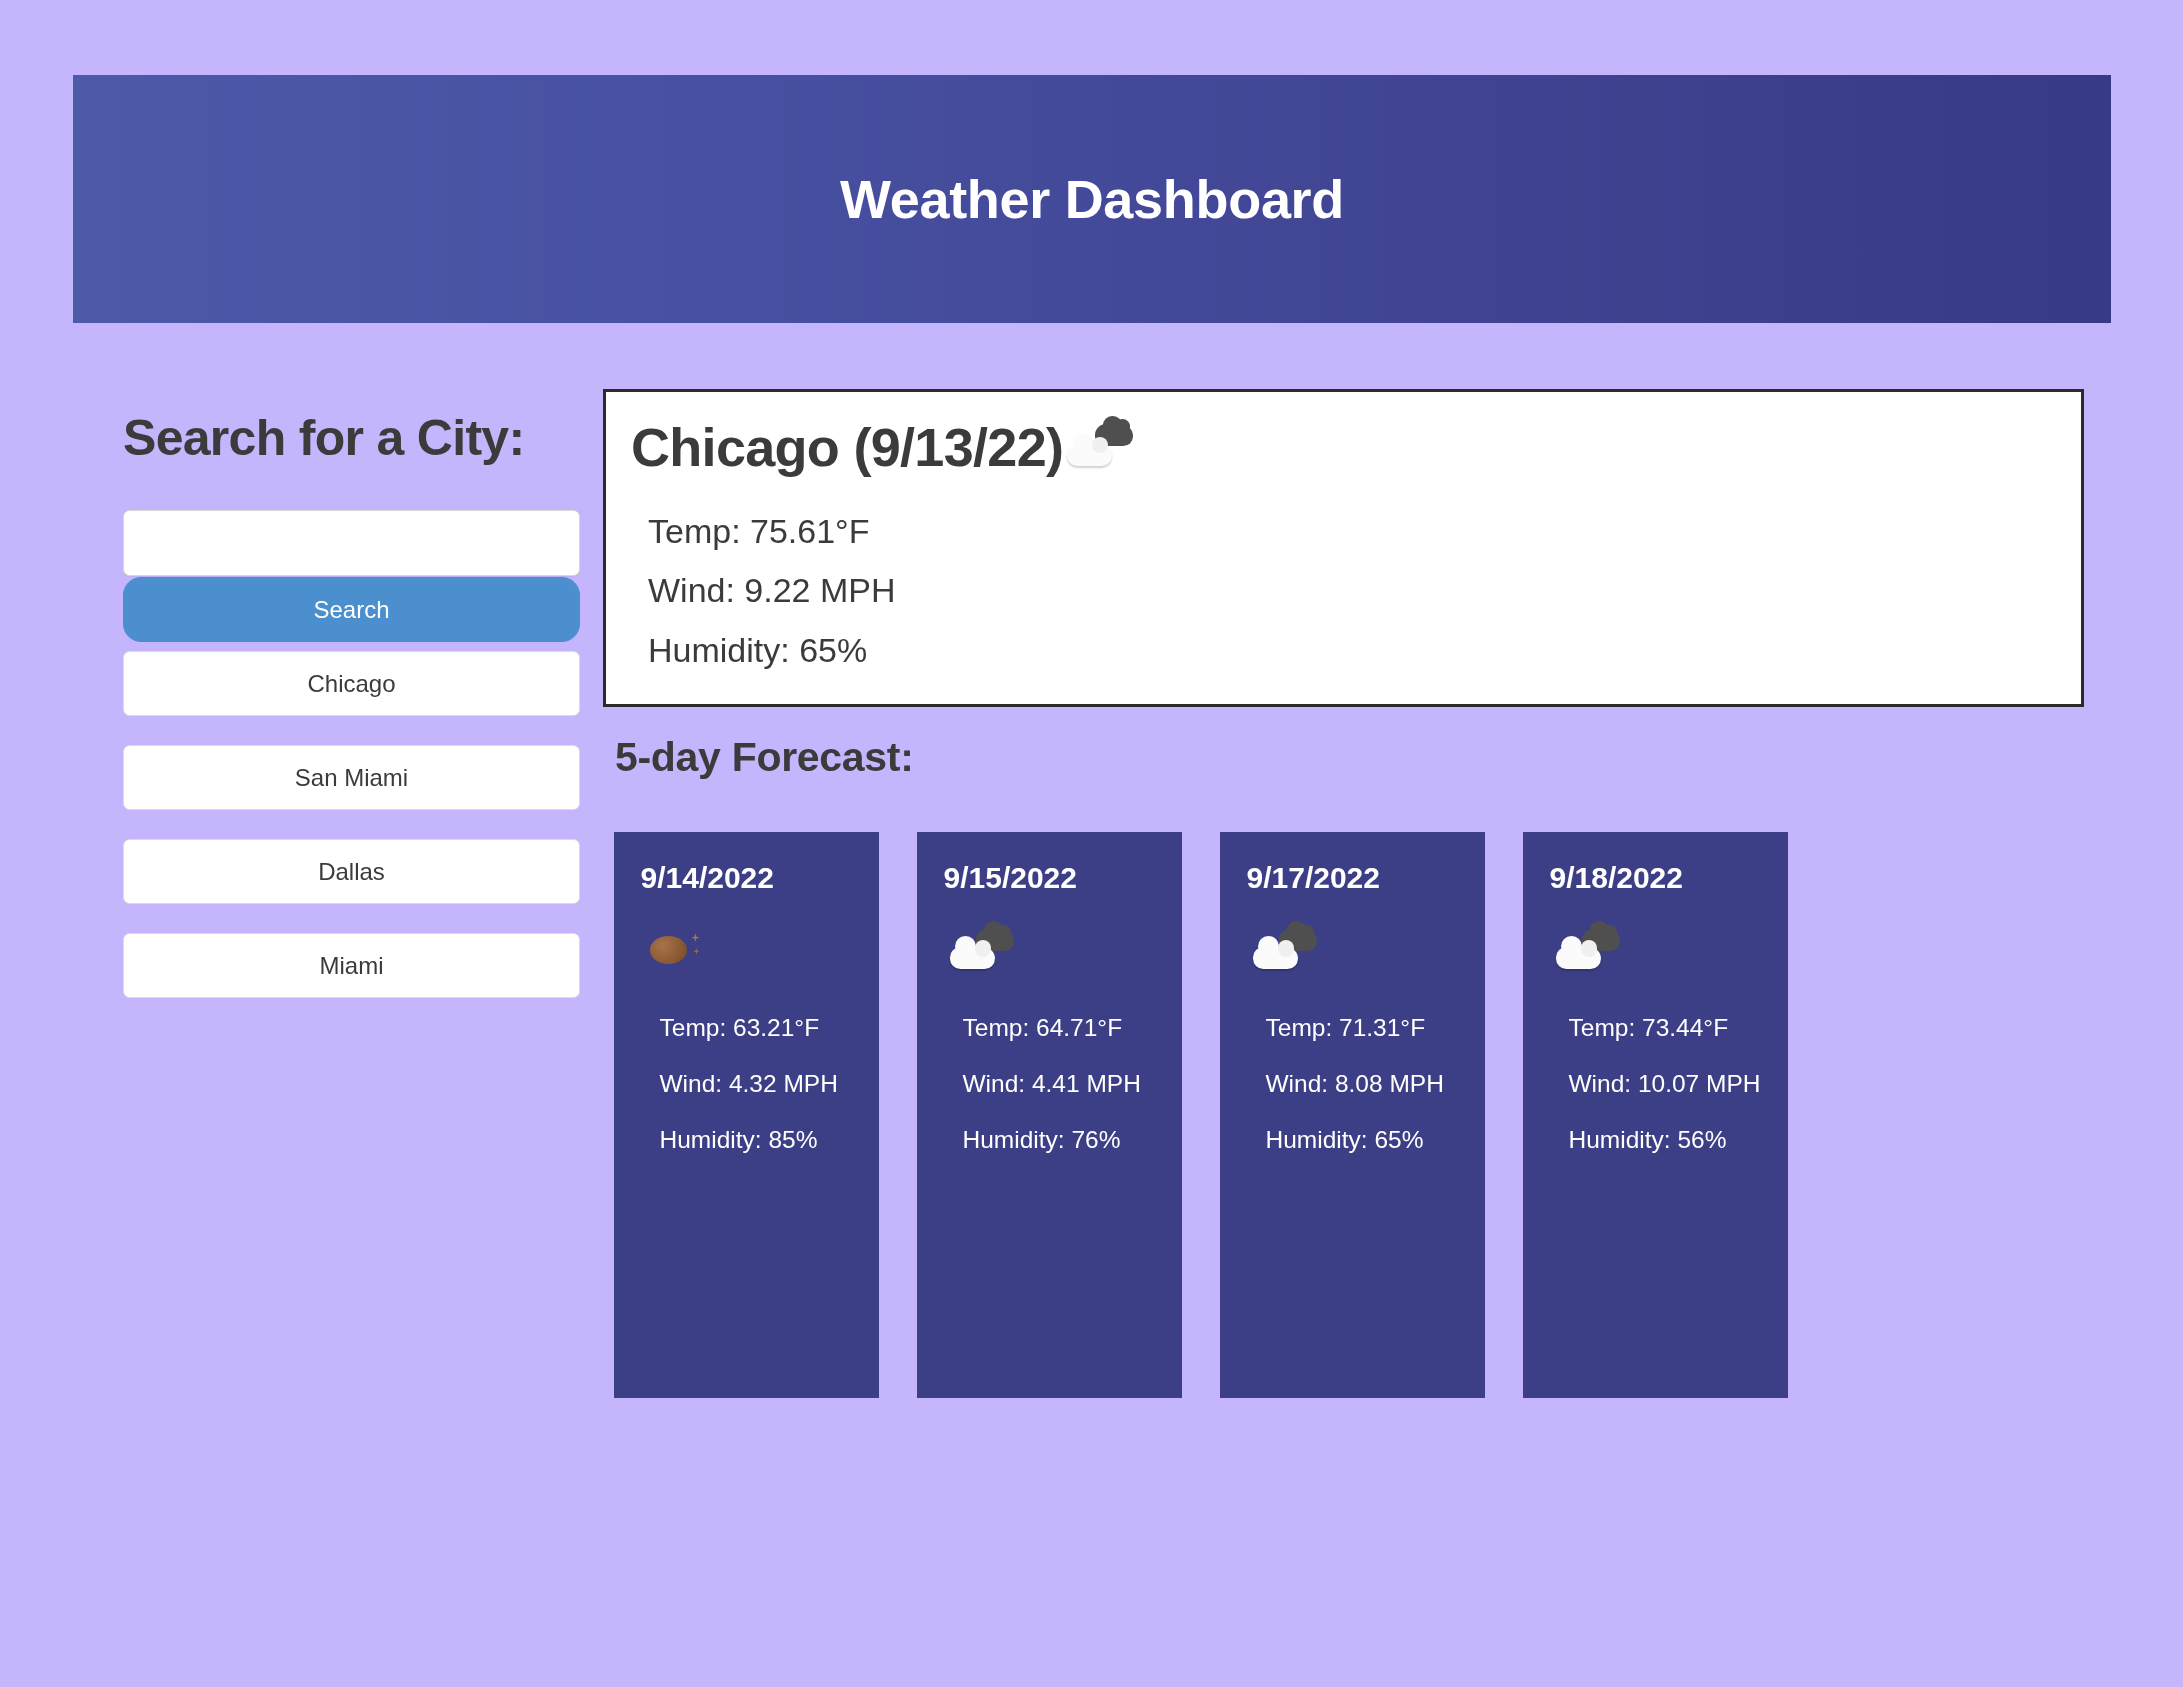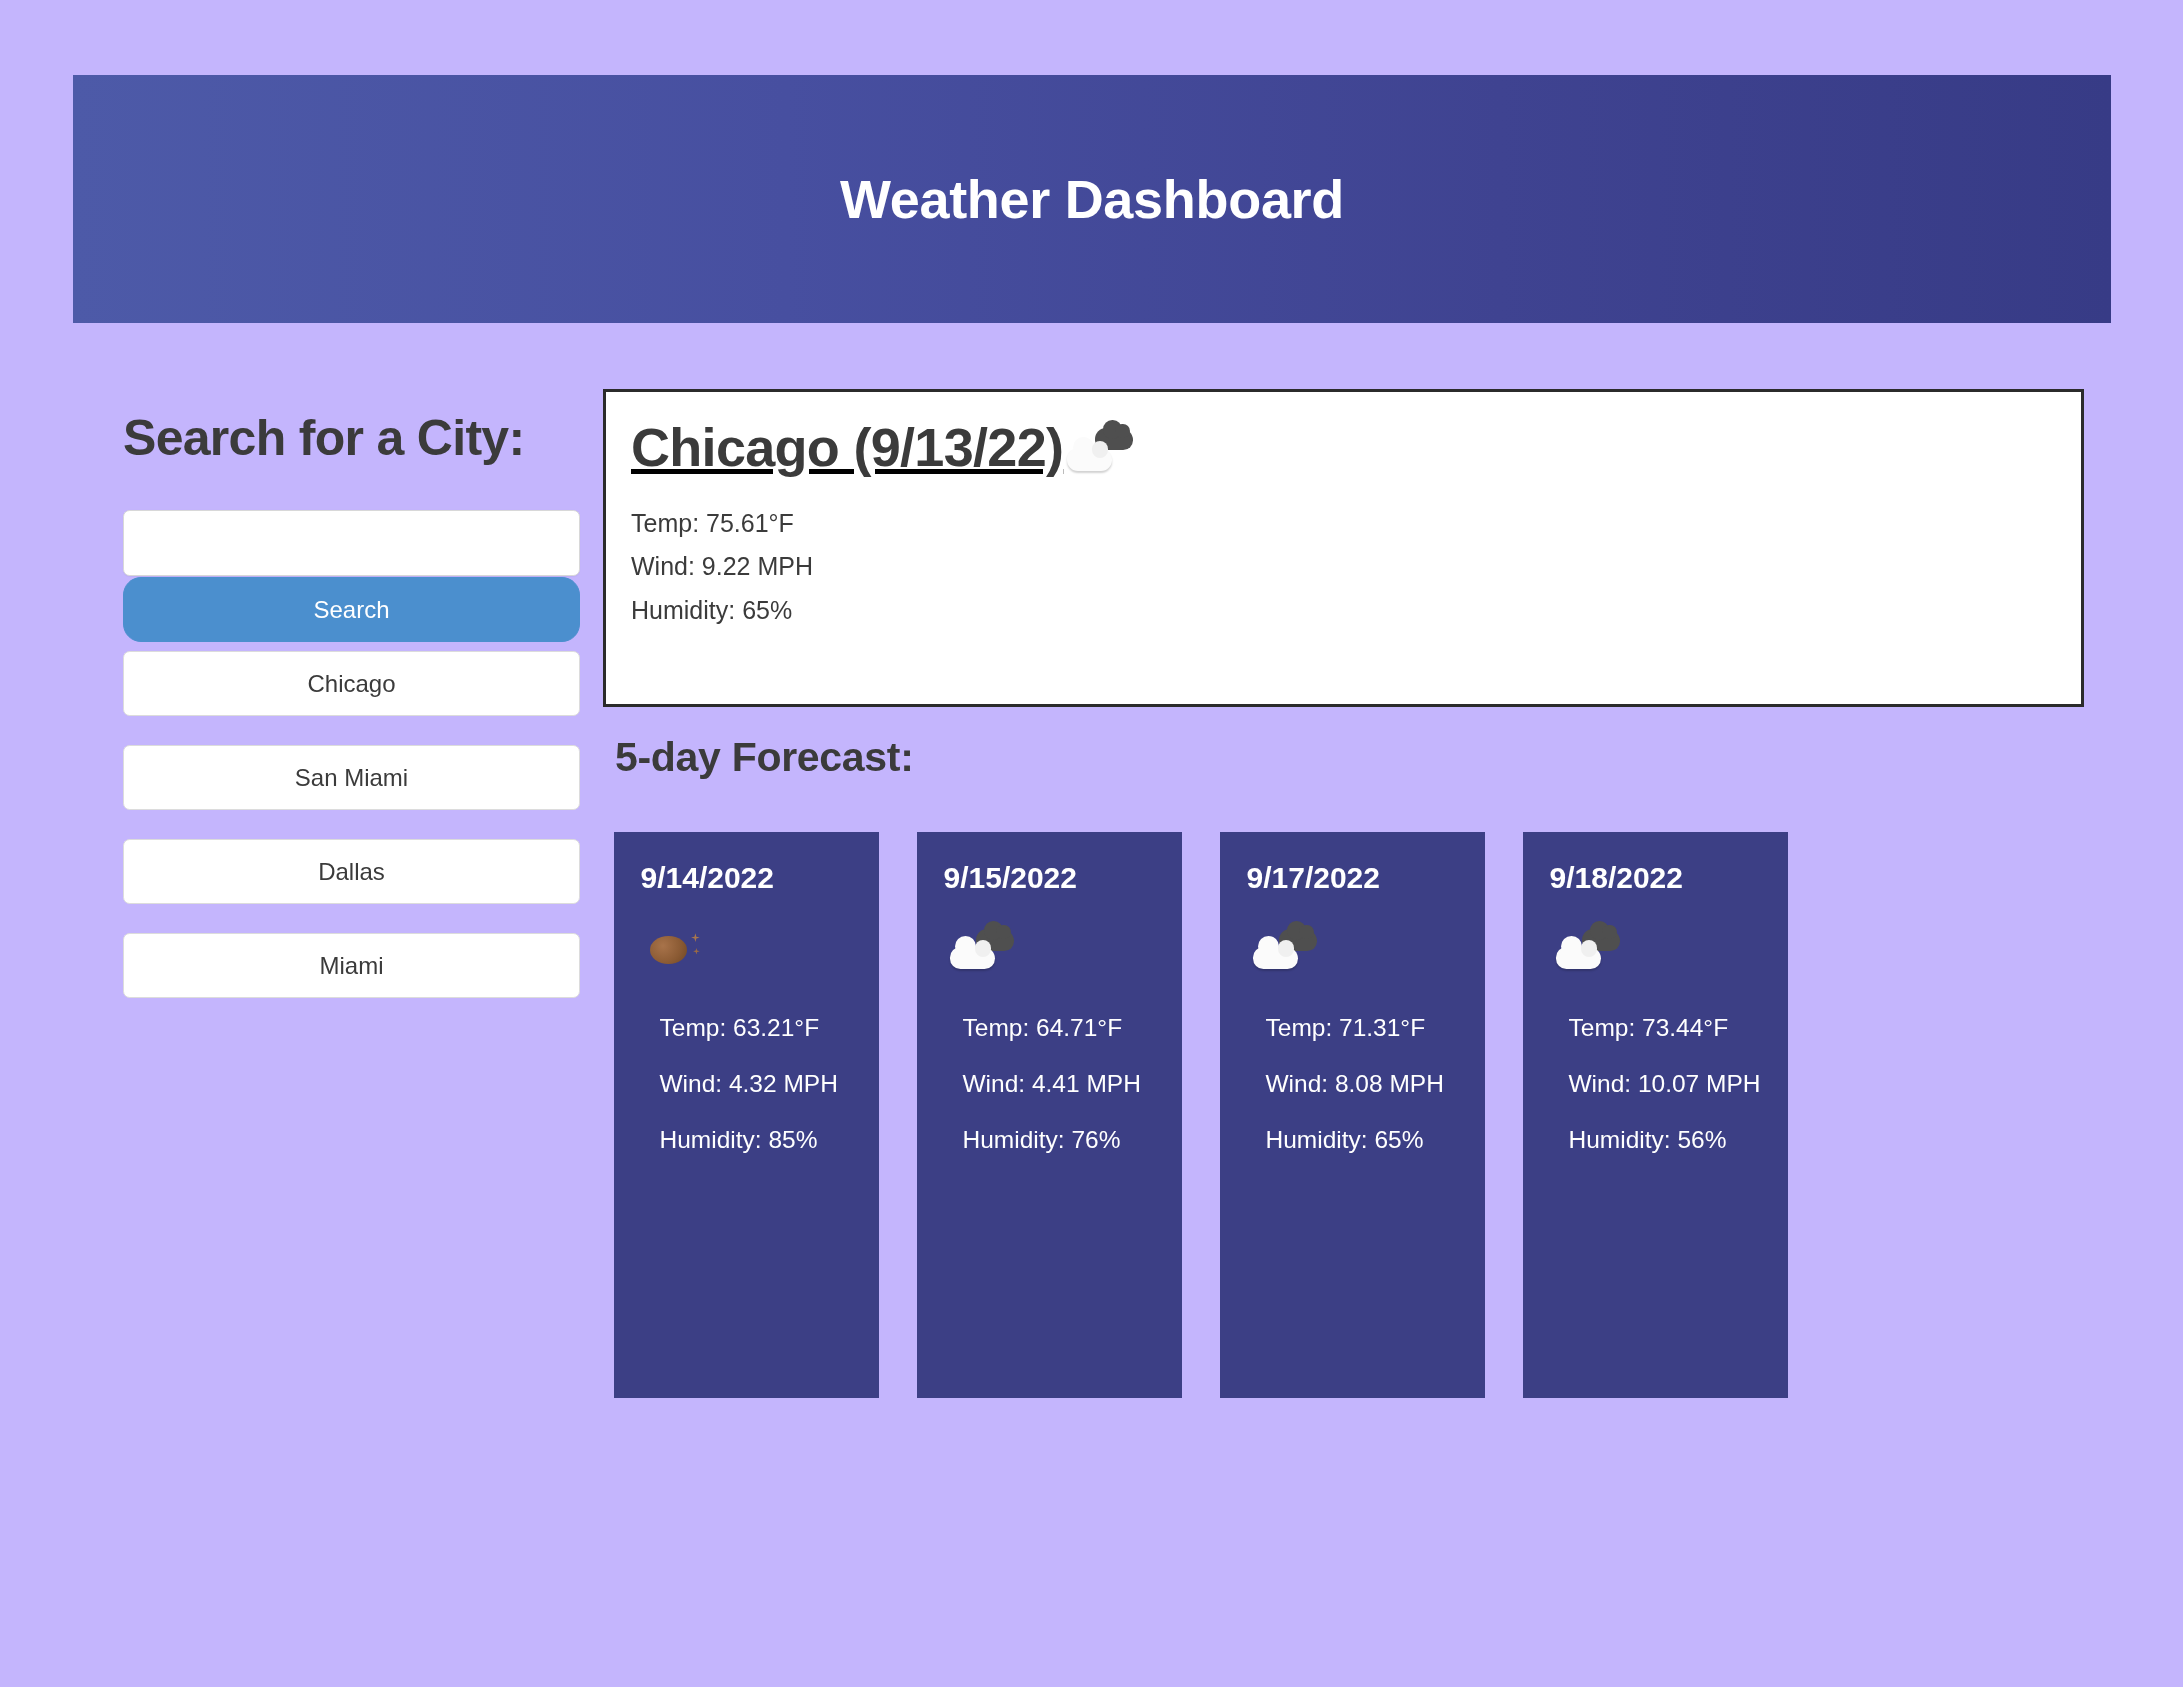--- a/index.html
+++ b/index.html
@@ -107,47 +107,47 @@
     left: 603px;
     top: 389px;
     width: 1481px;
     height: 318px;
     background: #ffffff;
     border: 3.3px solid #2b2b2b;
     padding: 28px 25px 0 25px;
   }
   .current-city-row {
     display: flex;
-    align-items: center;
+    align-items: flex-start;
     gap: 4px;
     margin: 0;
-    text-decoration: underline;
   }
   .current-city {
     font-size: 54px;
     font-weight: bold;
     color: #3b3b3b;
     line-height: 1.02;
     letter-spacing: -0.7px;
   }
   .weather-icon-lg {
     display: inline-block;
     width: 66px;
     height: 46px;
     position: relative;
     top: 2.6px;
     flex: 0 0 auto;
   }
   .current-stats {
     margin-top: 26.5px;
   }
   .current-stats .stat-line {
-    font-size: 25px;
+    font-size: 34px;
     color: #3b3b3b;
     line-height: 1.75;
+    margin-left: 17px;
   }
 
   
   .forecast-heading {
     position: absolute;
     left: 615px;
     top: 734px;
     font-size: 41px;
     font-weight: bold;
     color: #3b3b3b;

